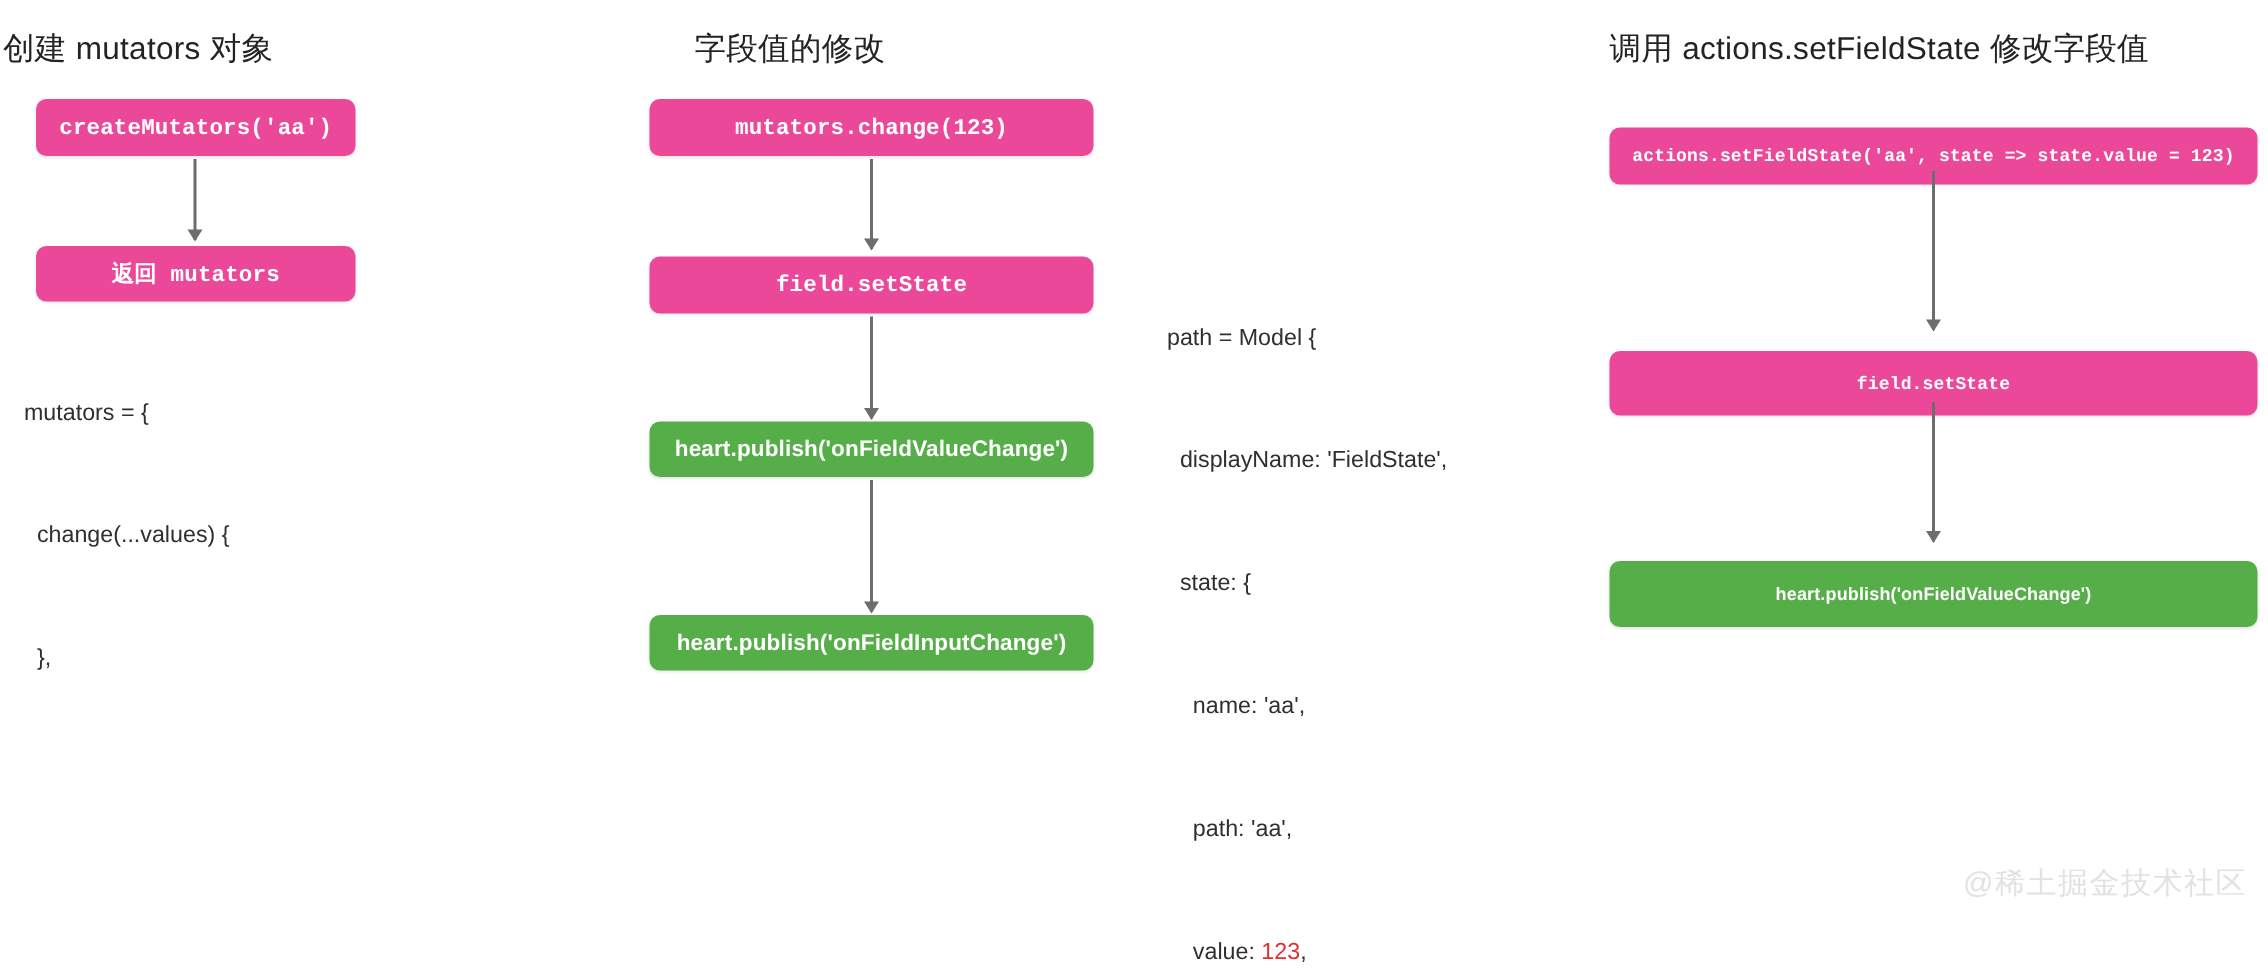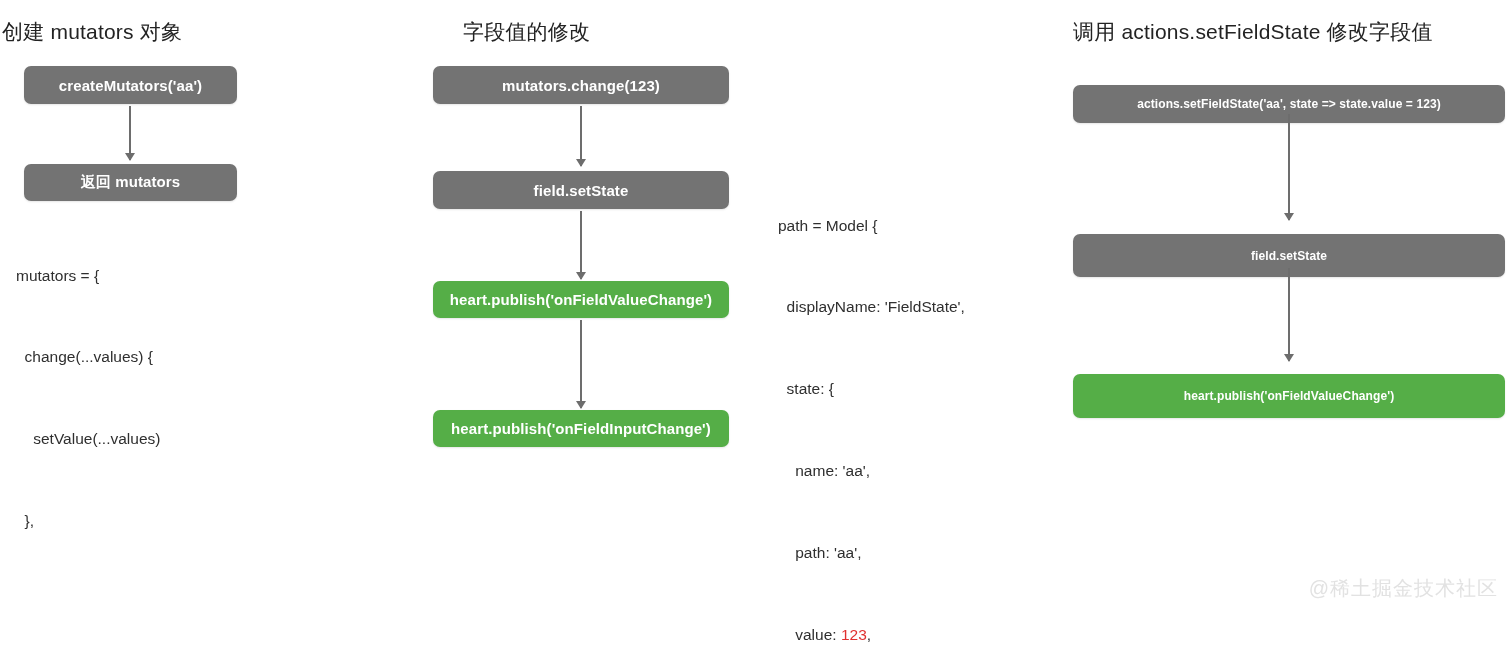--- a/index.html
+++ b/index.html
@@ -38,21 +38,21 @@
     display: flex;
     align-items: center;
     justify-content: center;
     color: #ffffff;
     font-size: 15px;
     font-weight: 700;
     letter-spacing: 0.1px;
     white-space: nowrap;
     box-shadow: 0 1px 2px rgba(0,0,0,0.10);
   }
-  .node.blue { background: #737373; }
+  .node.blue { background: #ec4899; font-family: Liberation Mono, monospace; }
   .node.green { background: #55ae47; }
   .node.big { font-size: 12px; margin-top: 11px; }
 
   
   .arrow {
     position: absolute;
     width: 2px;
     background: #6d6d6d;
   }
   .arrow::after {
@@ -100,21 +100,20 @@
 
   <div class="node blue" style="left:24px; top:66px; width:213px; height:38px;">createMutators('aa')</div>
 
   <div class="arrow" style="left:129px; top:106px; height:54px;"></div>
 
   <div class="node blue" style="left:24px; top:164px; width:213px; height:37px;">返回 mutators</div>
 
   <div class="code-block" style="left:16px; top:207px;">
     <div class="code-line">mutators = {</div>
     <div class="code-line">  change(...values) {</div>
-    <div class="code-line">    setValue(...values)</div>
     <div class="code-line">  },</div>
     
     
     
     
     
     
     
     
     

